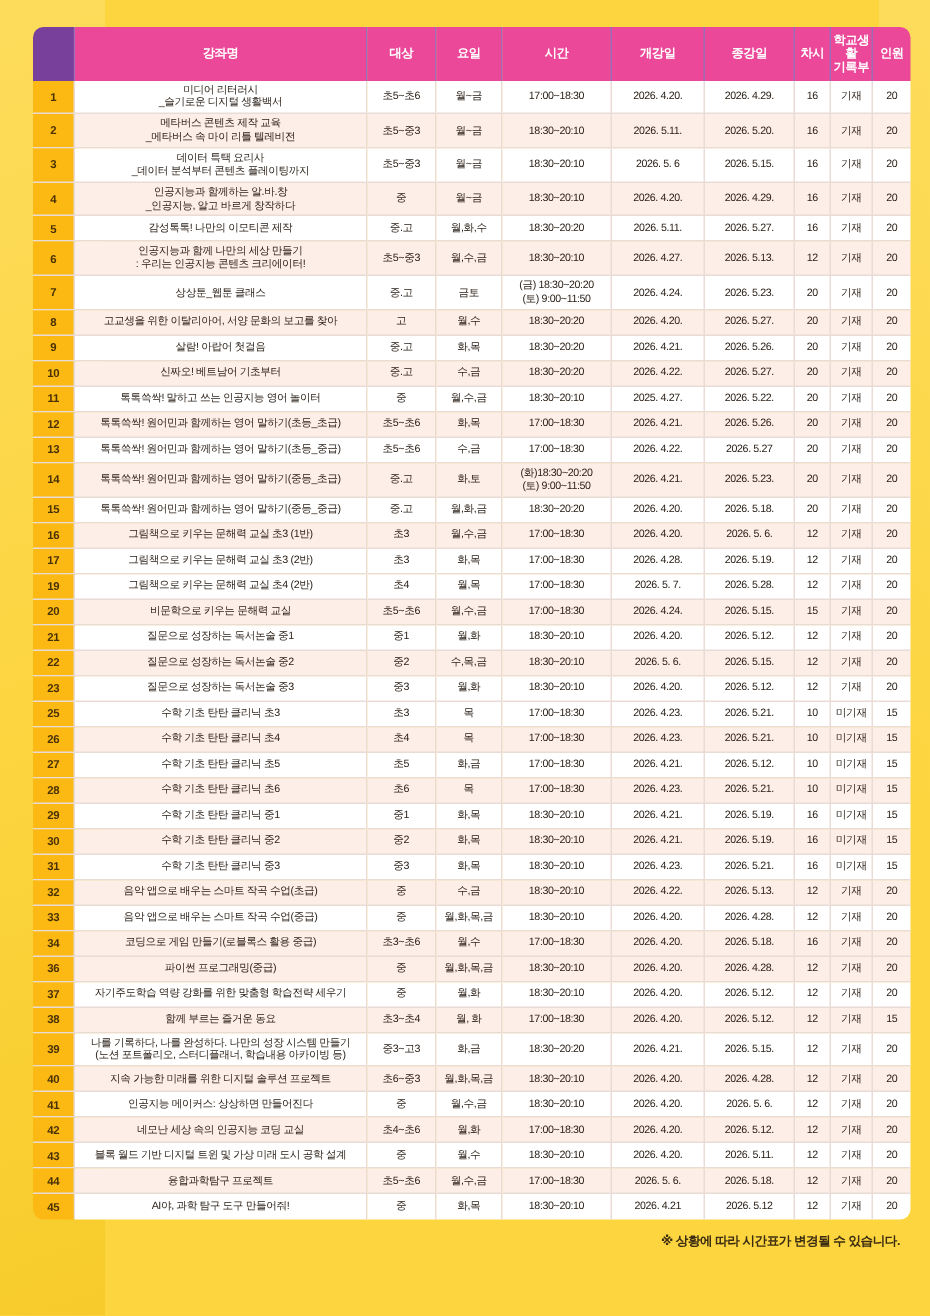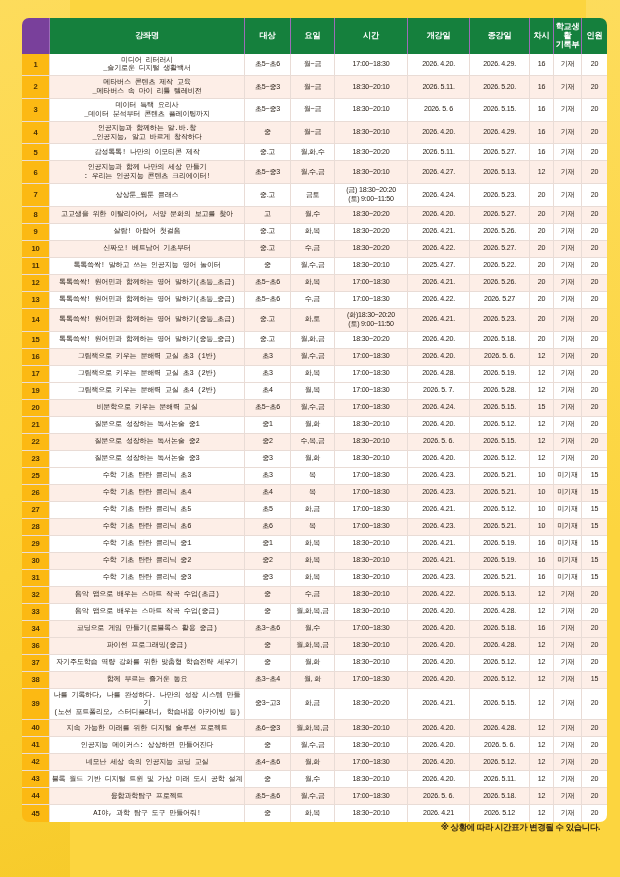--- a/index.html
+++ b/index.html
@@ -38,21 +38,21 @@
   }
   table.schedule {
     width: 578px;
     border-collapse: separate;
     border-spacing: 0;
     table-layout: fixed;
     font-size: 7.1px;
     color: #2b2118;
   }
   table.schedule thead th {
-    background: #15803d;
+    background: #ec4899;
     color: #ffffff;
     font-weight: bold;
     font-size: 8.2px;
     padding: 4px 1px;
     height: 26px;
     vertical-align: middle;
     text-align: center;
     border-right: 1px solid #9c6cb8;
     line-height: 1.12;
     letter-spacing: -0.3px;
@@ -89,21 +89,21 @@
   tbody tr:first-child td.c-no { }
   tbody tr:last-child td.c-no { border-bottom-left-radius: 7px; }
   tbody tr:last-child td:last-child { border-bottom-right-radius: 7px; }
   tbody tr:last-child td { border-bottom: none; }
   td.c-title {
     text-align: center;
     font-size: 7.1px;
     padding-left: 3px;
     padding-right: 3px;
   }
-  td.c-title .ln { display: block; font-family: Liberation Mono, monospace; }
+  td.c-title .ln { display: block; }
   td.c-time .ln { display: block; }
   .footnote {
     position: absolute;
     left: 22px;
     top: 822px;
     width: 578px;
     text-align: right;
     font-size: 8.4px;
     font-weight: bold;
     color: #3b2c12;

